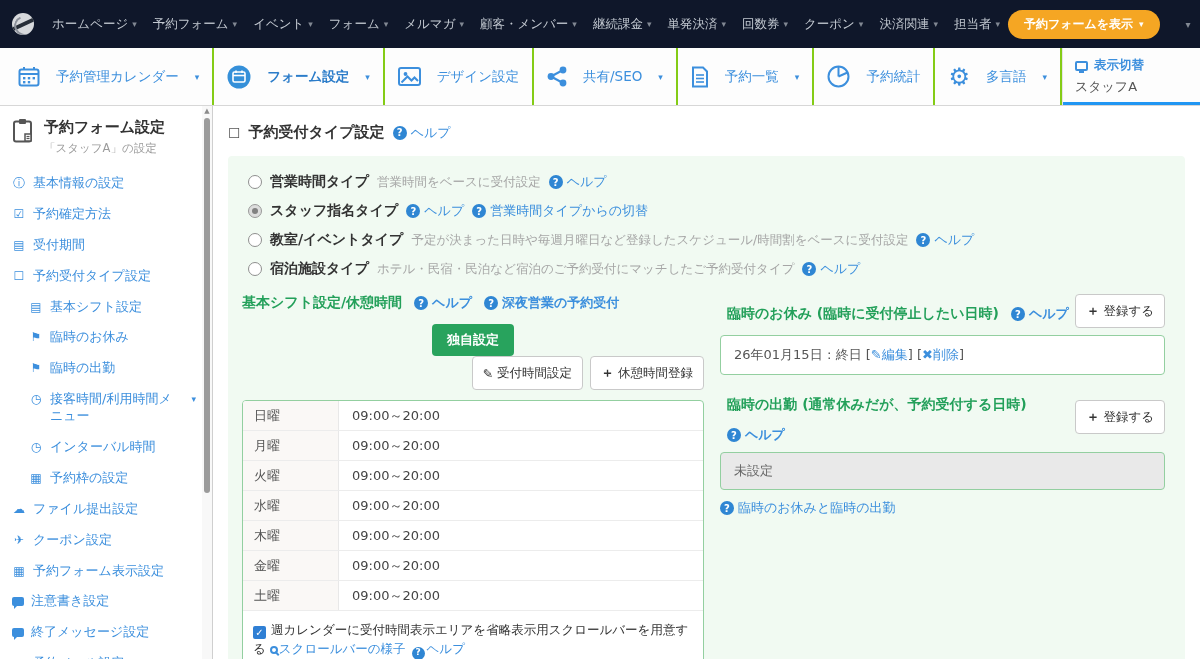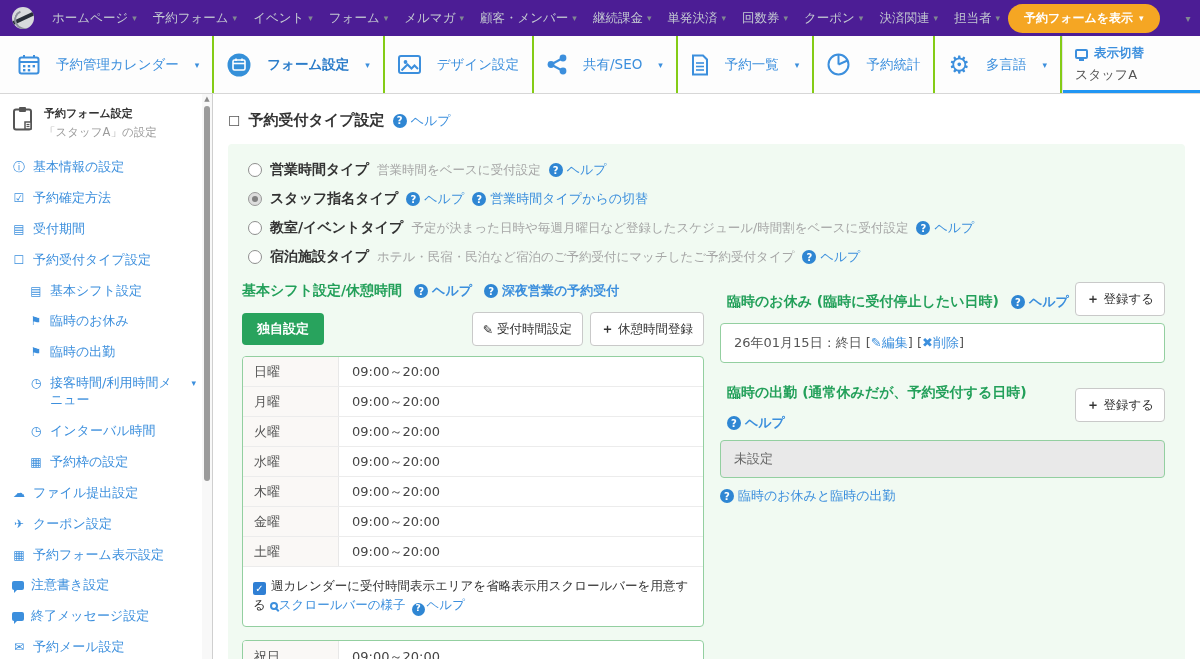--- a/index.html
+++ b/index.html
@@ -1,21 +1,21 @@
 <!DOCTYPE html>
 <html><head>
 <meta charset="utf-8">
 <style>
   * { margin:0; padding:0; box-sizing:border-box; }
   html,body { width:1200px; height:659px; overflow:hidden; }
   body { font-family:"DejaVu Sans","Liberation Sans",sans-serif; font-size:13px; color:#333; background:#fff; }
   .app { width:1200px; height:659px; overflow:hidden; position:relative; }
 
   
-  .topnav { height:36px; background:#4c1d95; display:flex; align-items:center; padding:0 10px 0 8px; color:#c3c9d1; font-size:12.5px; white-space:nowrap; }
+  .topnav { height:48px; background:#0f172a; display:flex; align-items:center; padding:0 10px 0 8px; color:#c3c9d1; font-size:12.5px; white-space:nowrap; }
   .logo { width:22px; height:22px; border-radius:50%; background:#d7d9dc; margin:0 10px 0 4px; position:relative; overflow:hidden; flex:none; }
   .logo::before { content:""; position:absolute; left:-3px; top:9px; width:30px; height:4px; background:#272e38; transform:rotate(-25deg); }
   .logo::after { content:""; position:absolute; left:2px; top:3px; width:18px; height:16px; border-radius:50%; border:2px solid #8b9099; border-top-color:transparent; border-right-color:transparent; transform:rotate(20deg); }
   .nav-item { padding:0 8px; display:flex; align-items:center; gap:4px; cursor:pointer; }
   .nav-caret { font-size:9px; color:#818893; }
   .cta-btn { margin-left:auto; background:#f5a623; color:#fff; font-weight:bold; border-radius:15px; padding:6px 16px; font-size:12px; display:flex; align-items:center; gap:6px; cursor:pointer; flex:none; }
   .cta-btn .nav-caret { color:#fff; }
   .nav-end-caret { color:#818893; font-size:10px; margin:0 2px 0 26px; }
 
   
@@ -35,21 +35,21 @@
   .ds-caret { color:#3c8fdd; font-size:10px; }
   .status-group { display:flex; align-items:center; gap:5px; padding:0 0 0 12px; border-left:1px solid #e5e5e5; flex:none; }
   .btn-accepting { background:#f0a24b; color:#fff; font-size:12.5px; font-weight:bold; border-radius:4px; padding:11px 11px; cursor:pointer; white-space:nowrap; }
 
   
   .content { display:flex; height:569px; }
 
   
   .sidebar { width:213px; background:#fff; border-right:1px solid #cfcfcf; position:relative; padding:12px 16px 0 12px; font-size:13px; overflow:hidden; flex:none; }
   .sb-header { display:flex; gap:9px; margin-bottom:12px; align-items:flex-start; }
-  .sb-title { font-weight:bold; color:#333; font-size:11px; }
+  .sb-title { font-weight:bold; color:#333; font-size:15px; }
   .sb-sub { color:#9b9b9b; font-size:11.5px; margin-top:4px; }
   .sb-item { color:#3c8fdd; padding:7px 0; display:flex; gap:7px; align-items:flex-start; cursor:pointer; line-height:1.3; }
   .sb-item.indent { padding-left:17px; }
   .ic { width:14px; text-align:center; flex:none; font-size:12px; line-height:1.4; }
   .sb-caret { font-size:9px; margin-top:3px; }
   .sb-scroll { position:absolute; right:0; top:0; bottom:0; width:10px; background:#f8f8f8; }
   .sb-scroll .arrow { color:#8a8a8a; font-size:7px; text-align:center; line-height:11px; }
   .sb-thumb { position:absolute; left:2px; width:6px; top:12px; height:375px; background:#9b9b9b; border-radius:3px; }
 
   
@@ -67,21 +67,21 @@
   .radio.checked { background:#ddd; border-color:#9a9a9a; }
   .radio.checked::after { content:""; position:absolute; inset:3px; background:#818181; border-radius:50%; }
   .radio-label { font-weight:bold; color:#333; font-size:14px; white-space:nowrap; cursor:pointer; }
   .radio-desc { color:#a6a6a6; font-size:12.5px; white-space:nowrap; }
 
   .cols { display:flex; gap:16px; margin-top:16px; align-items:flex-start; }
   .col-left { width:462px; flex:none; }
   .col-right { flex:1; min-width:0; }
 
   .sec-heading { color:#23a05a; font-weight:bold; font-size:14px; display:flex; align-items:center; gap:12px; flex-wrap:wrap; }
-  .btn-row { display:flex; align-items:center; margin:12px 0 10px; }
+  .btn-row { display:flex; align-items:center; margin:12px 0 10px;flex-direction:column; }
   .btn-green { background:#28a35d; color:#fff; border-radius:4px; padding:7px 15px; font-size:13px; font-weight:bold; cursor:pointer; }
   .btn-white { background:#fff; border:1px solid #c9c9c9; border-radius:4px; padding:7px 10px; font-size:12.5px; color:#333; display:inline-flex; align-items:center; gap:4px; cursor:pointer; white-space:nowrap; }
   .btn-row .right { margin-left:auto; display:flex; gap:7px; }
   .bold-plus { font-weight:bold; font-size:13px; }
 
   .shift-table { background:#fff; border:1px solid #93cfa0; border-radius:4px; overflow:hidden; }
   .st-row { display:flex; border-bottom:1px solid #ececec; font-size:13px; height:30px; }
   .st-row:last-child { border-bottom:none; }
   .st-day { width:96px; flex:none; background:#faf8f6; border-right:1px solid #e8e8e8; padding:0 11px; display:flex; align-items:center; color:#555; }
   .st-time { padding:0 13px; display:flex; align-items:center; color:#444; }

